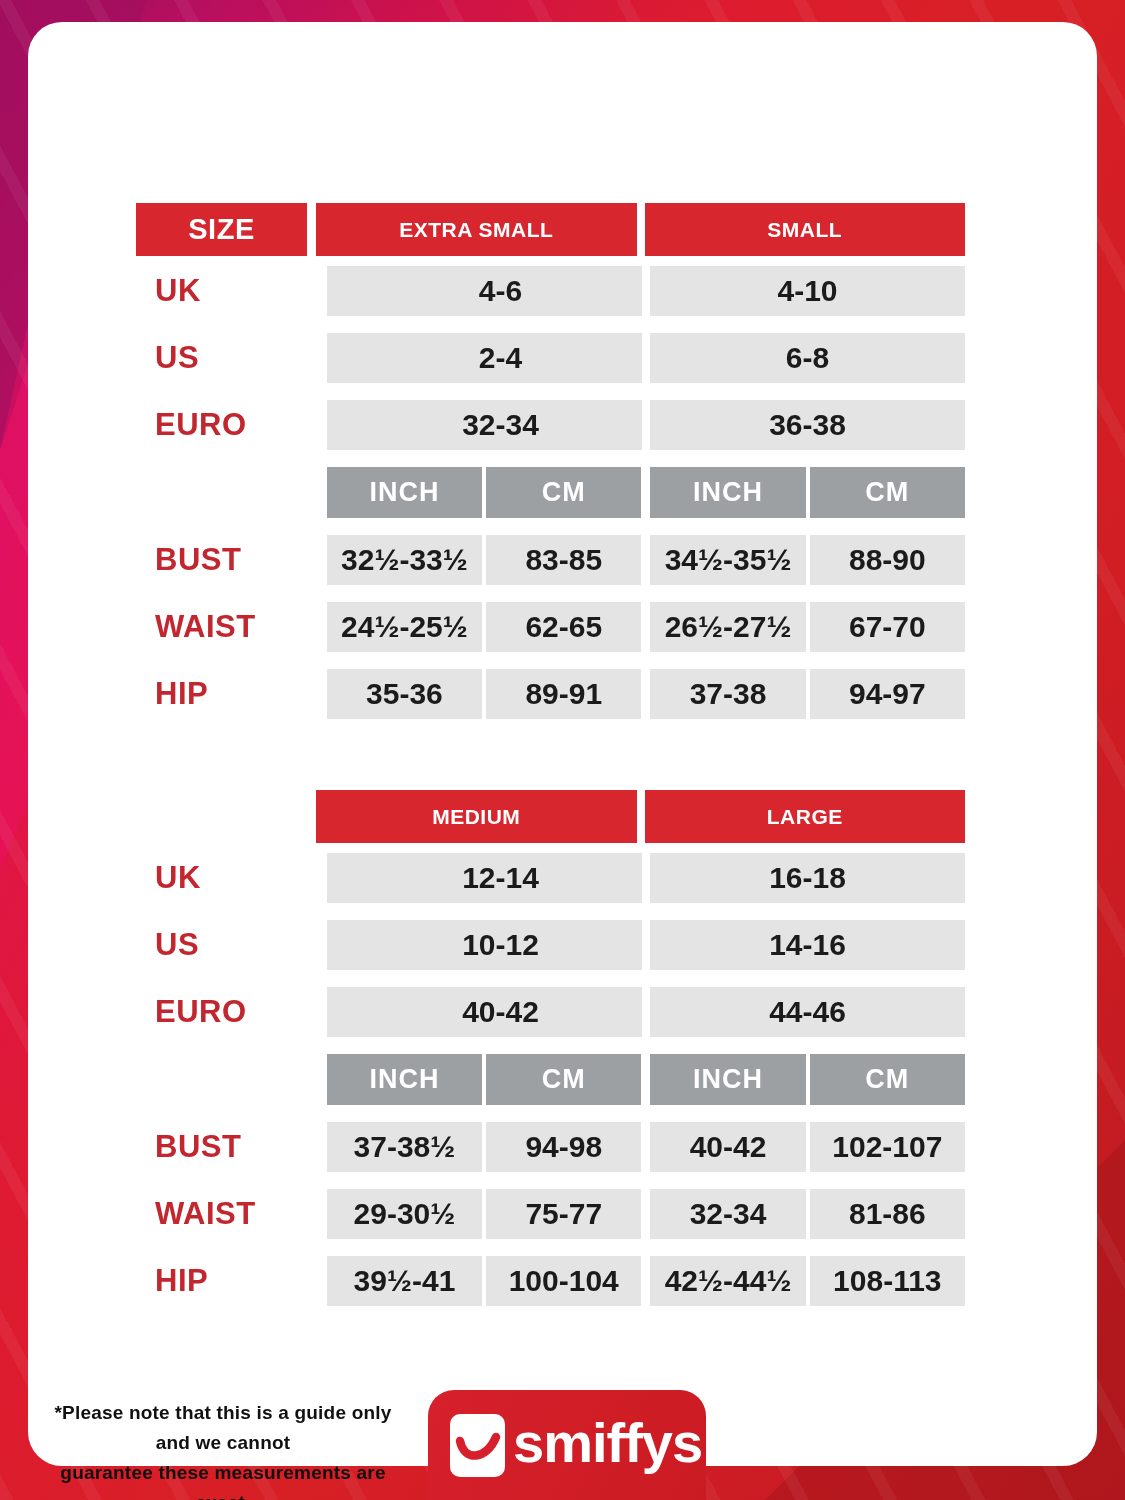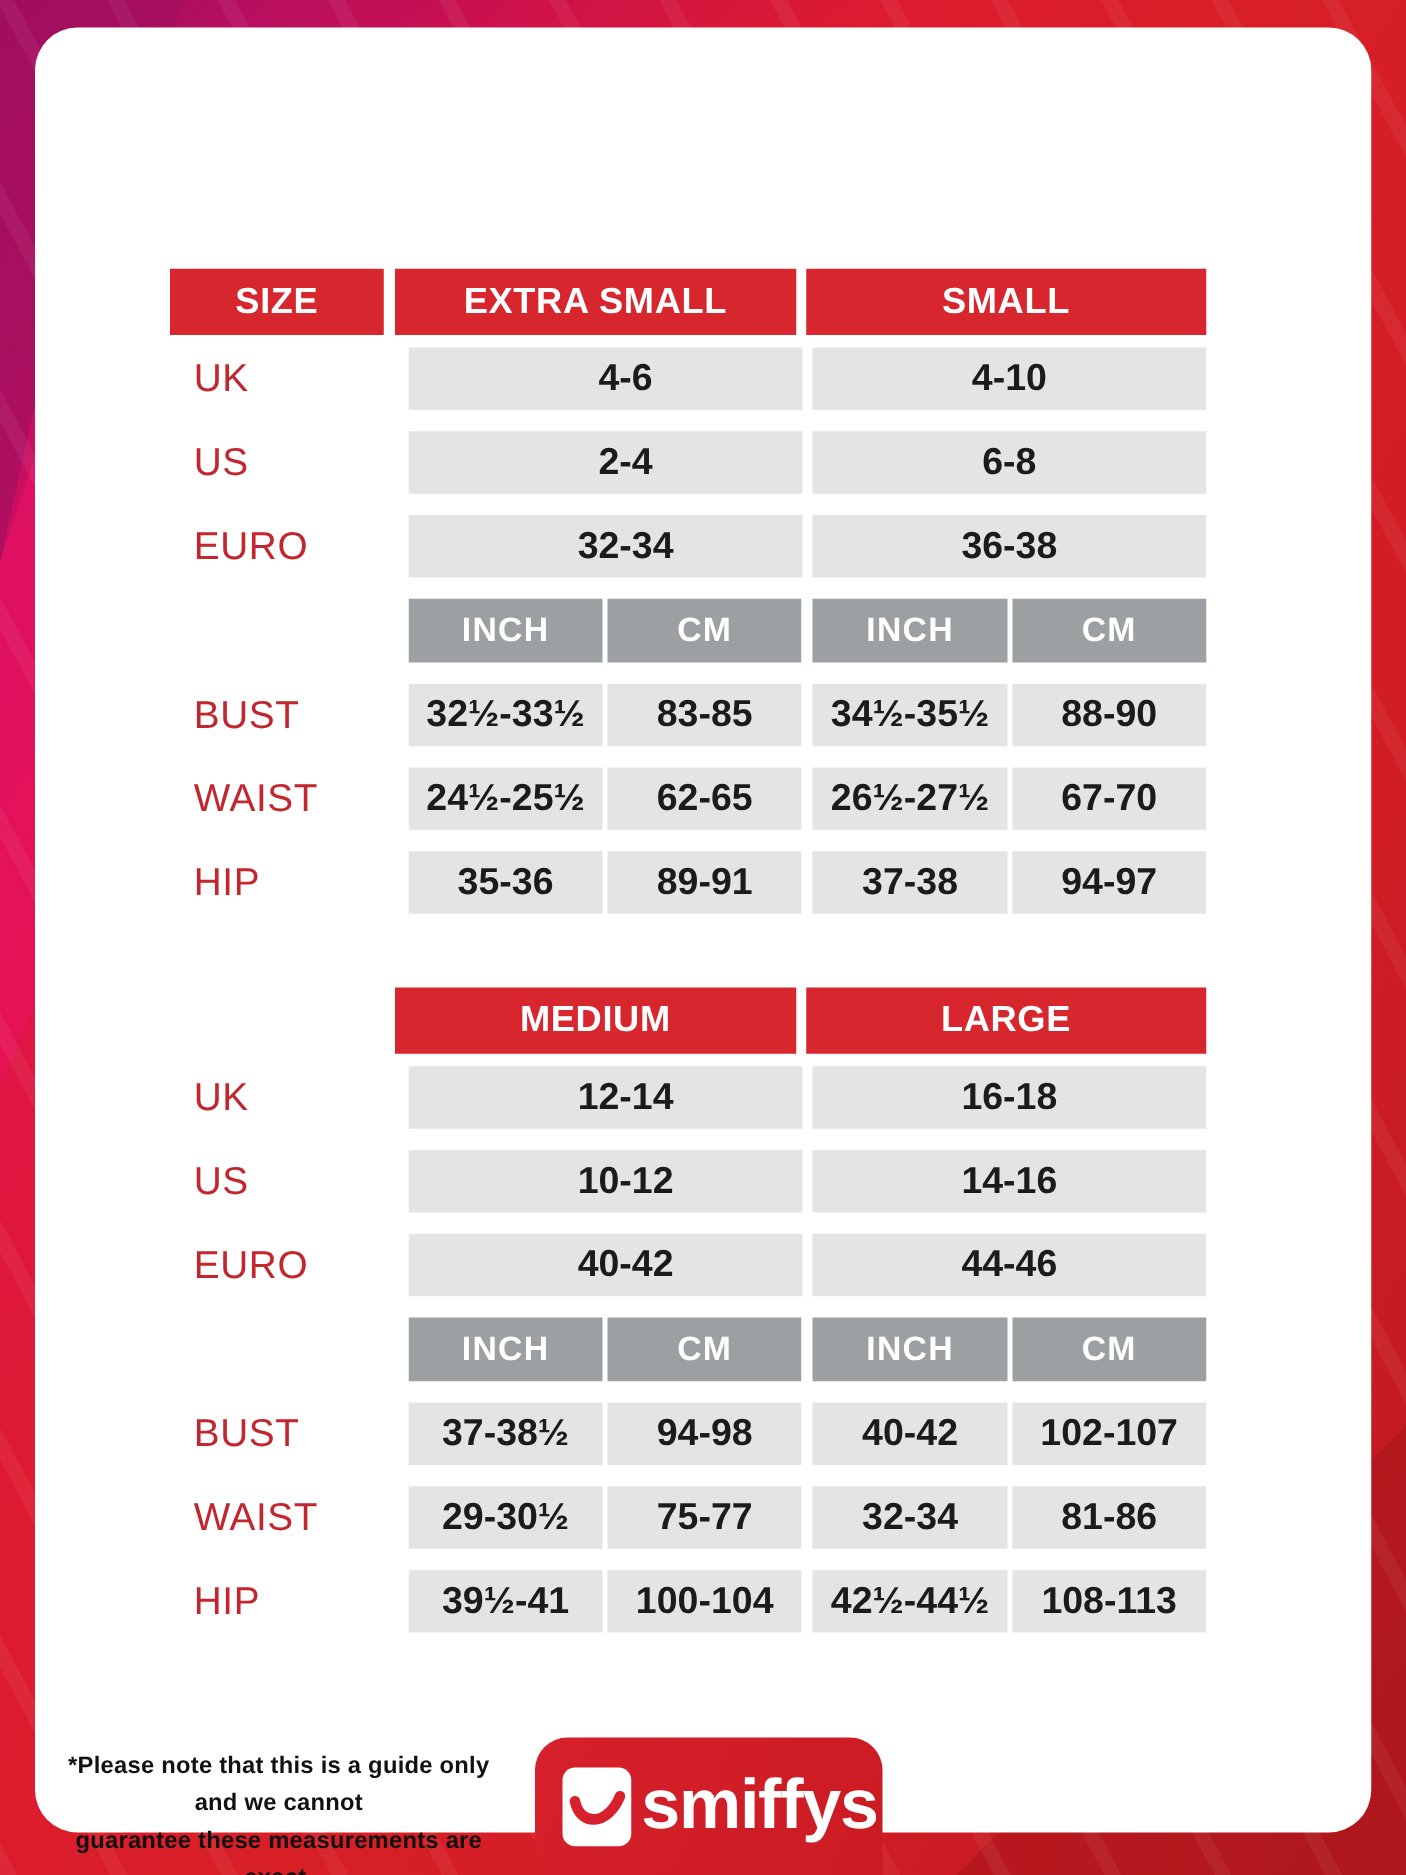--- a/index.html
+++ b/index.html
@@ -30,42 +30,42 @@
   
   .title-row {
     position:absolute; left:0; top:52px; width:100%;
     display:flex; justify-content:center; align-items:baseline; gap:20px;
   }
   .title-red  { font-size:80px; font-weight:800; letter-spacing:0px; color:#e0202e; }
   .title-gray { font-size:78px; font-weight:300; letter-spacing:4px; color:#5d5f62; }
 
   
   .sizing-table { position:absolute; left:108px; width:829px; }
-  .table-1 { top:193px; }
+  .table-1 { top:181px; }
   .table-2 { top:768px; }
 
   .hrow { display:flex; height:53px; margin-bottom:10px; }
   .corner {
     width:182px; margin-right:9px; background:#d7262d; color:#fff;
     display:flex; align-items:center; justify-content:center;
     font-size:29px; font-weight:700; letter-spacing:0.5px;
   }
   .corner.empty { background:transparent; }
   .size-h {
     width:341px; background:#d7262d; color:#fff;
     display:flex; align-items:center; justify-content:center;
-    font-size:29px; font-weight:700; letter-spacing:0.5px;
+    font-size:21px; font-weight:700; letter-spacing:0.5px;
   }
   .size-h.first { margin-right:8px; }
 
   .drow { display:flex; height:50px; margin-bottom:17px; }
   .row-label {
     width:182px; margin-right:9px; padding-left:19px;
     display:flex; align-items:center;
-    font-size:31px; font-weight:400; color:#c2262e; letter-spacing:0.5px;
+    font-size:31px; font-weight:700; color:#c2262e; letter-spacing:0.5px;
   }
   .cell {
     background:#e4e4e4; color:#1b1b1b; display:flex; align-items:center; justify-content:center;
     font-size:30px; font-weight:600;
   }
   .cell.wide { width:315px; }
   .cell.wide.first { margin-right:8px;padding-left:32px; }
 
   .urow { display:flex; height:51px; margin:8px 0 17px 0; }
   .unit-spacer { width:191px; }

